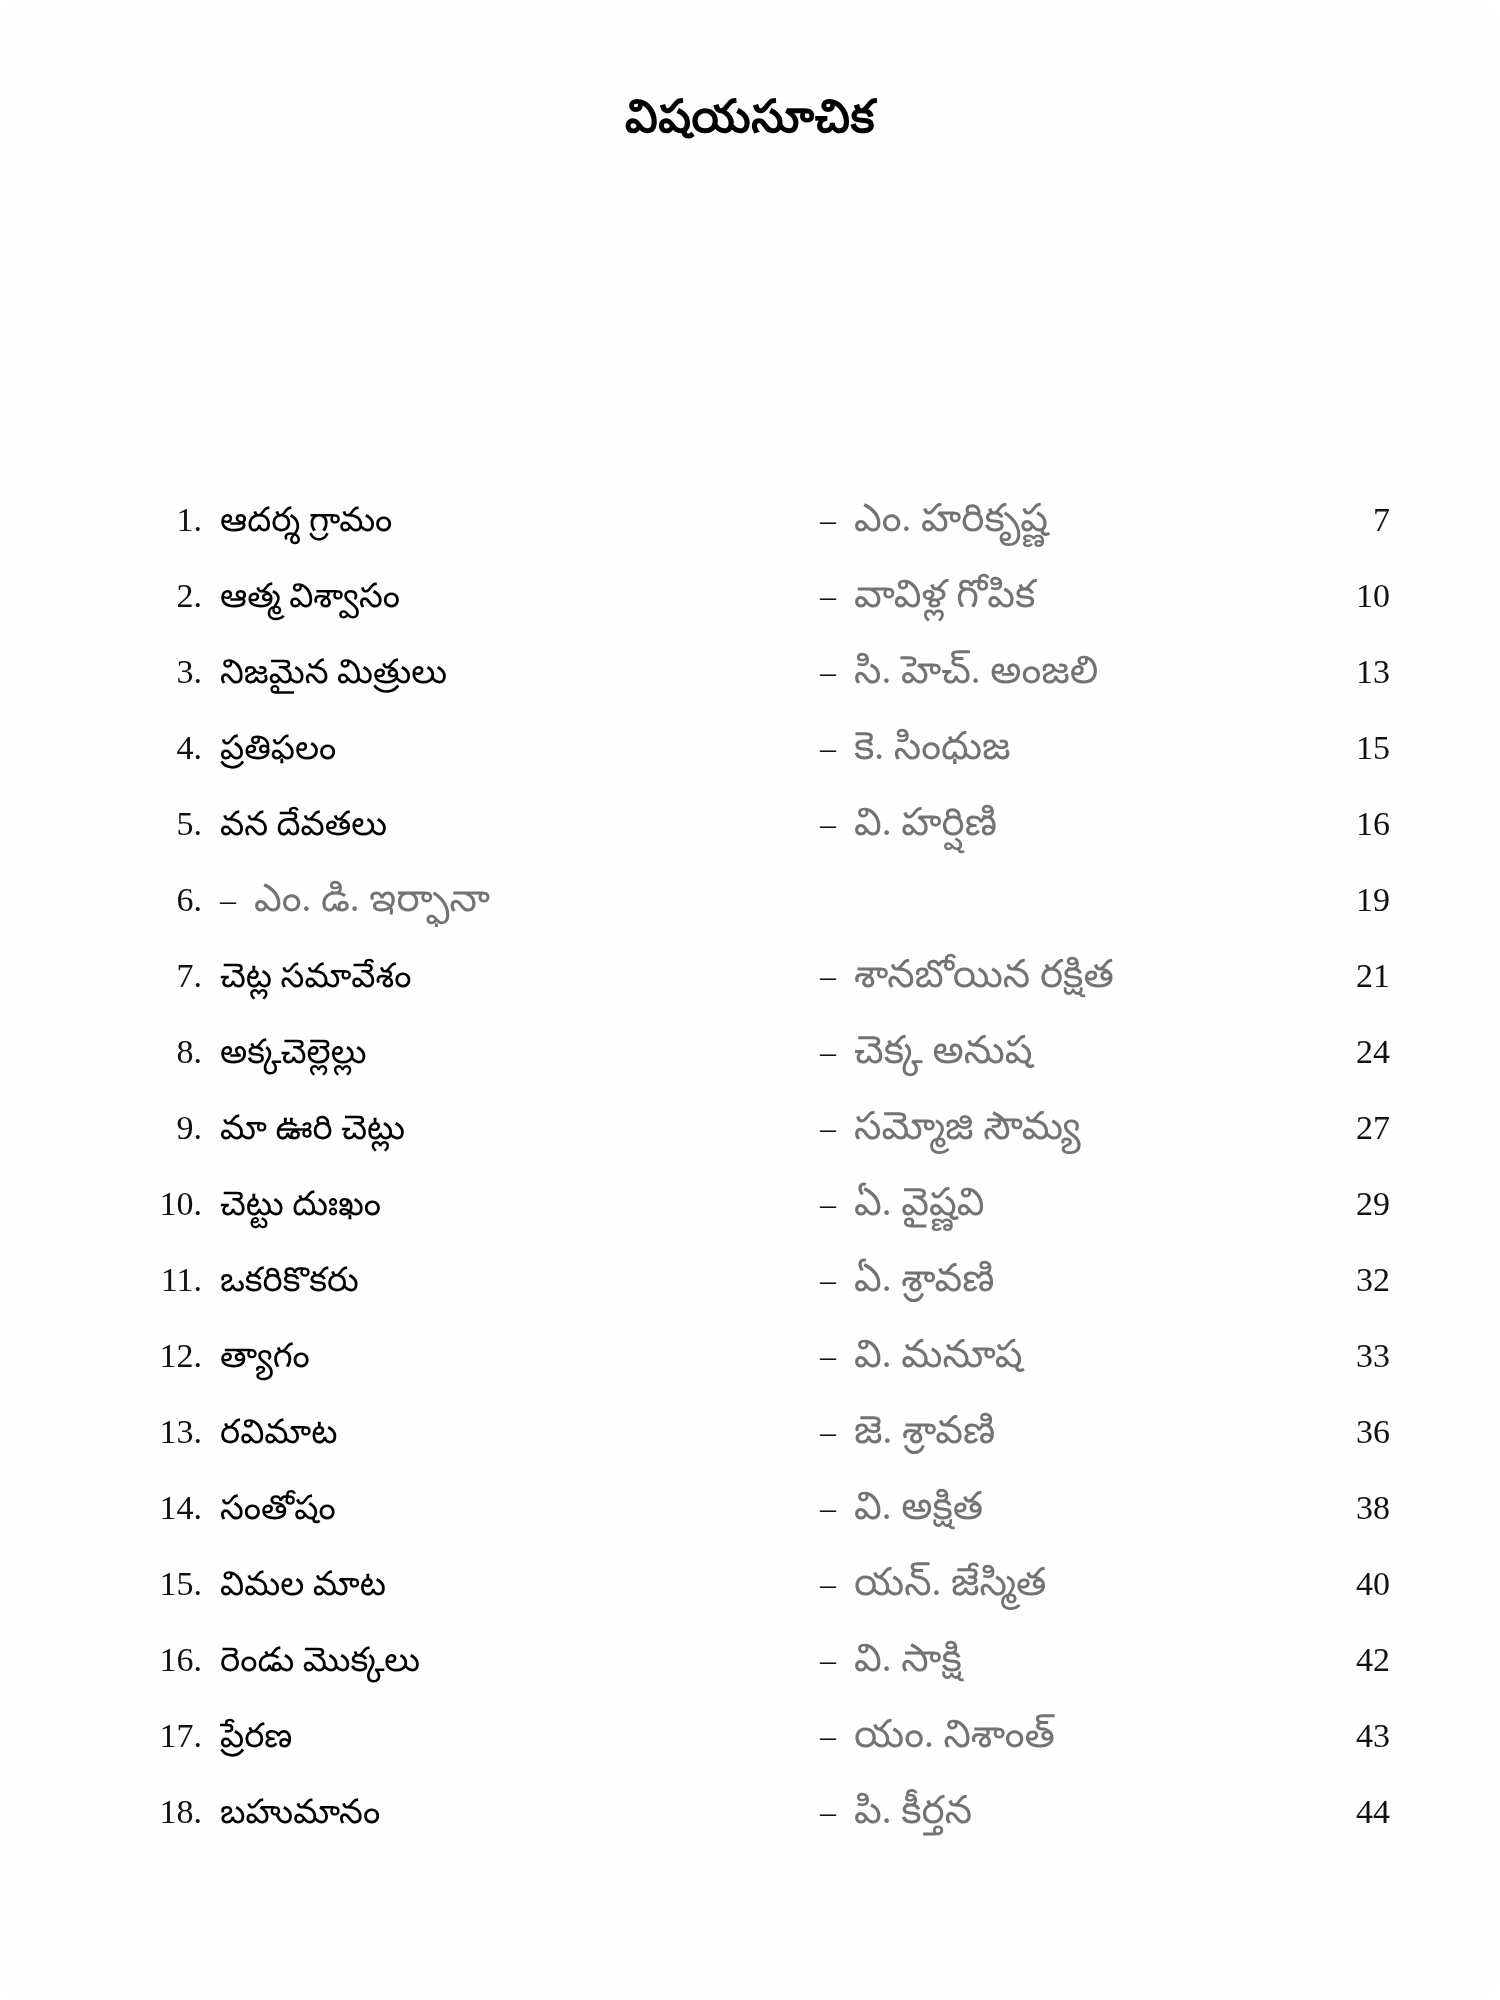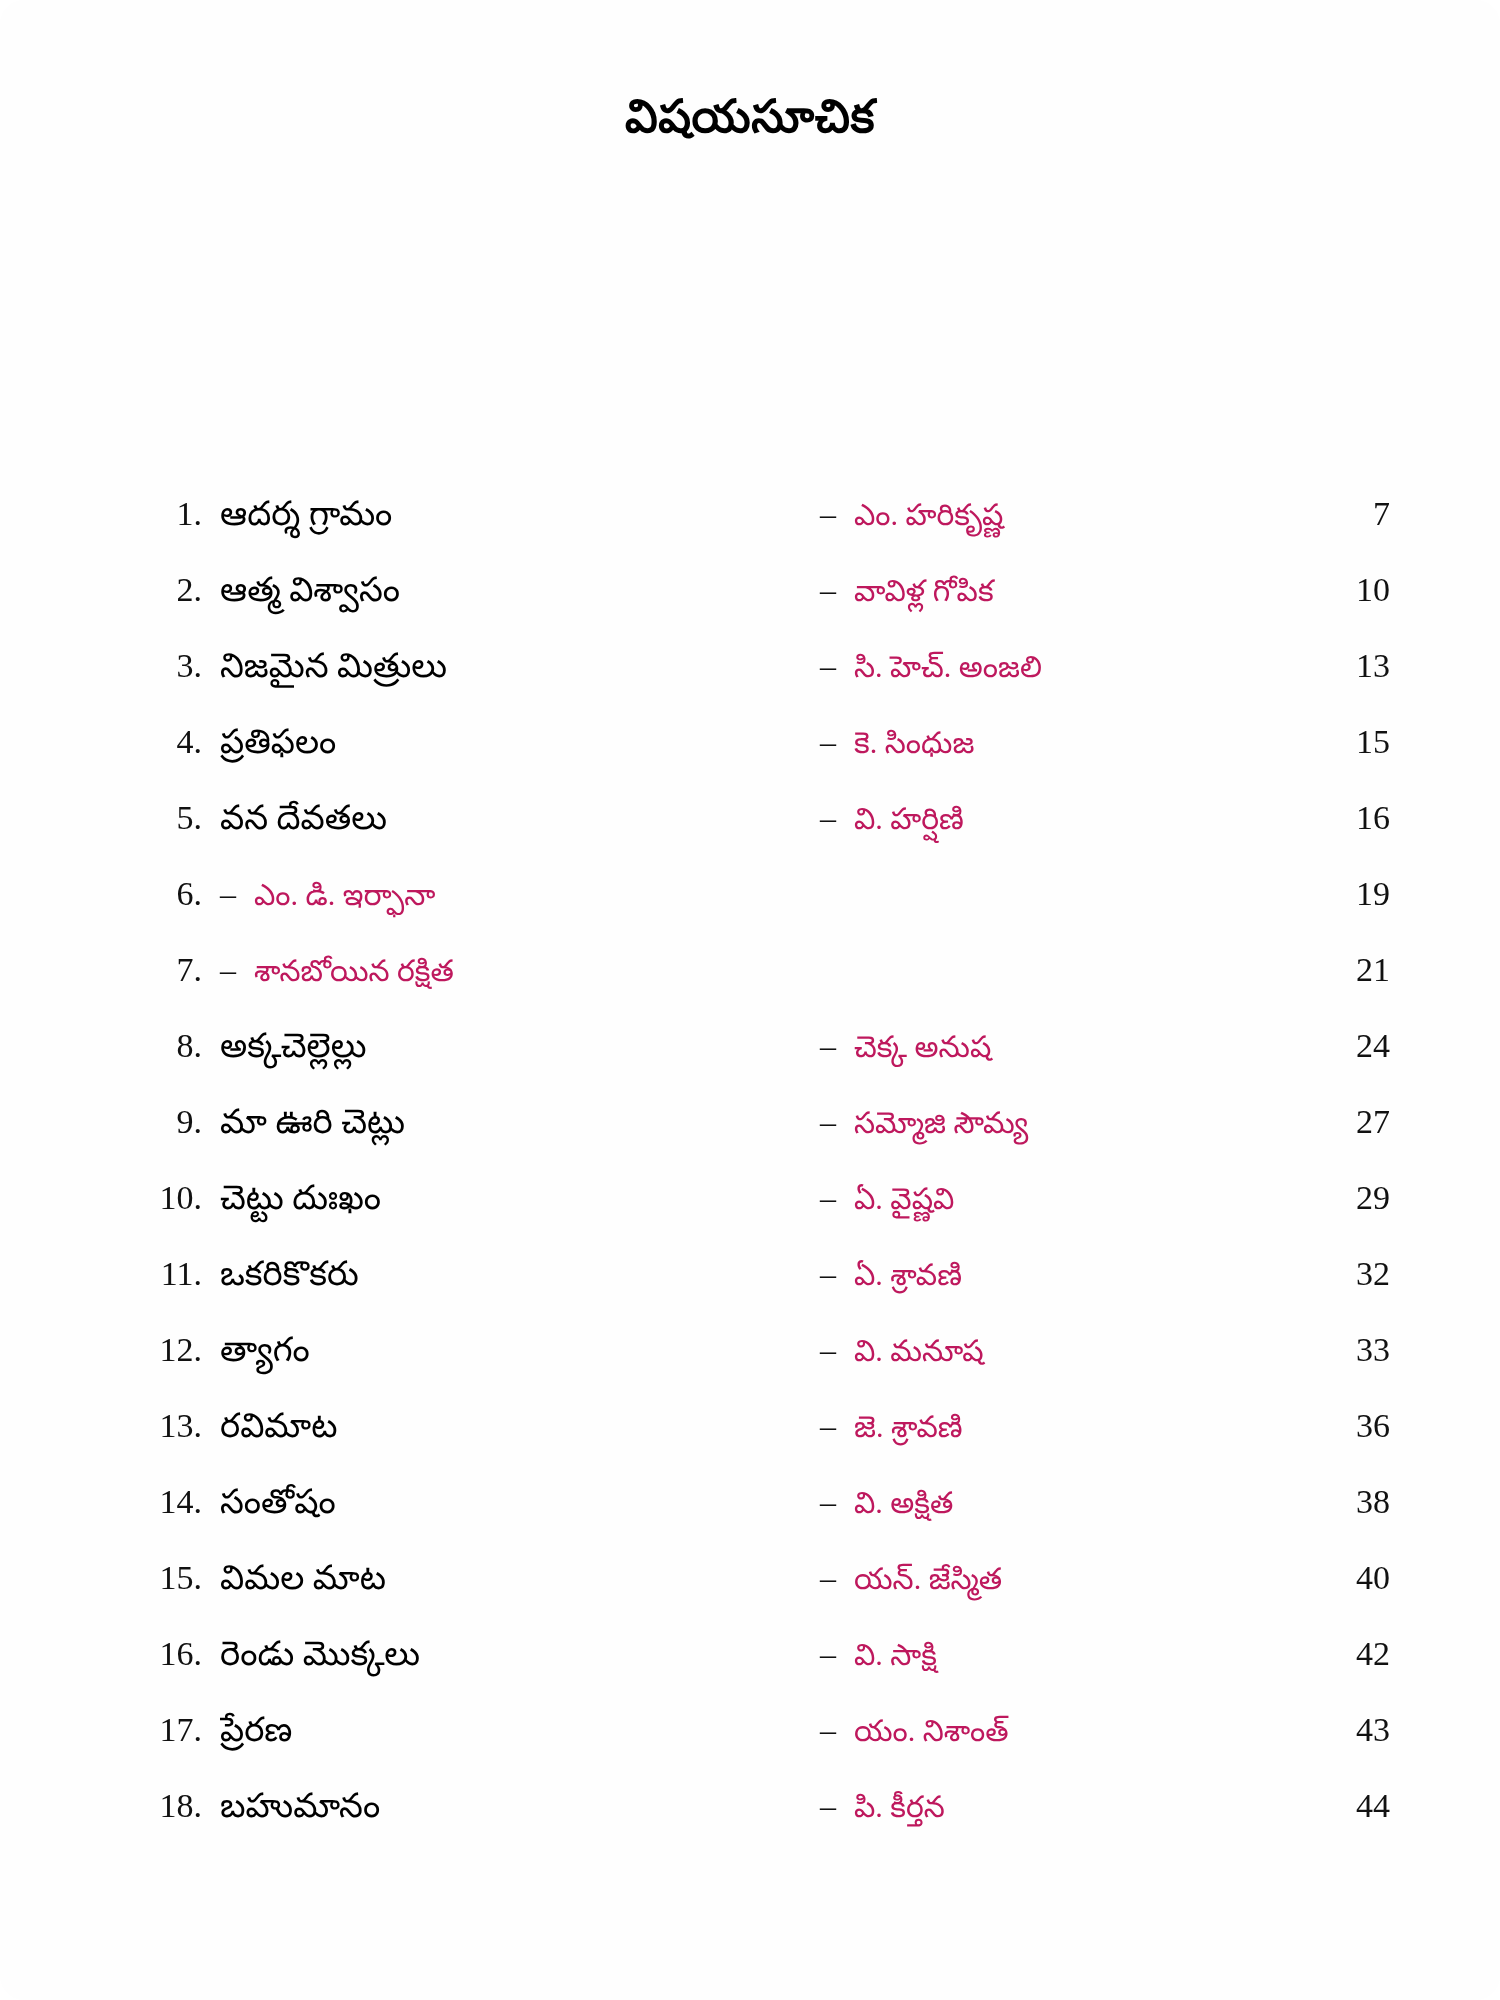--- a/index.html
+++ b/index.html
@@ -70,22 +70,22 @@
   }
   .col-dash {
     flex: 0 0 34px;
     width: 34px;
     font-size: 32px;
     color: #111;
     text-align: left;
   }
   .col-author {
     flex: 1 1 auto;
-    font-size: 30px;
-    color: #be185d;
+    font-size: 39px;
+    color: #737373;
     white-space: nowrap;
     overflow: hidden;
   }
   .col-page {
     flex: 0 0 110px;
     width: 110px;
     text-align: right;
     font-size: 34px;
     color: #111;
   }
@@ -134,20 +134,21 @@
         <span class="col-page">16</span>
       </li>
       <li class="toc-row">
         <span class="col-num">6.</span>
         <span class="col-dash">–</span>
         <span class="col-author">ఎం. డి. ఇర్ఫానా</span>
         <span class="col-page">19</span>
       </li>
       <li class="toc-row">
         <span class="col-num">7.</span>
+        <span class="col-title">చెట్ల సమావేశం</span>
         <span class="col-dash">–</span>
         <span class="col-author">శానబోయిన రక్షిత</span>
         <span class="col-page">21</span>
       </li>
       <li class="toc-row">
         <span class="col-num">8.</span>
         <span class="col-title">అక్కచెల్లెల్లు</span>
         <span class="col-dash">–</span>
         <span class="col-author">చెక్క అనుష</span>
         <span class="col-page">24</span>

